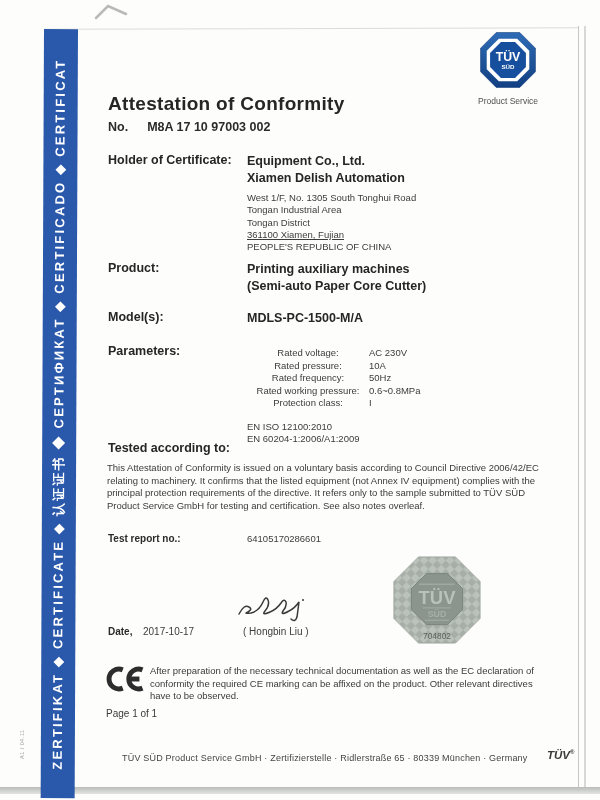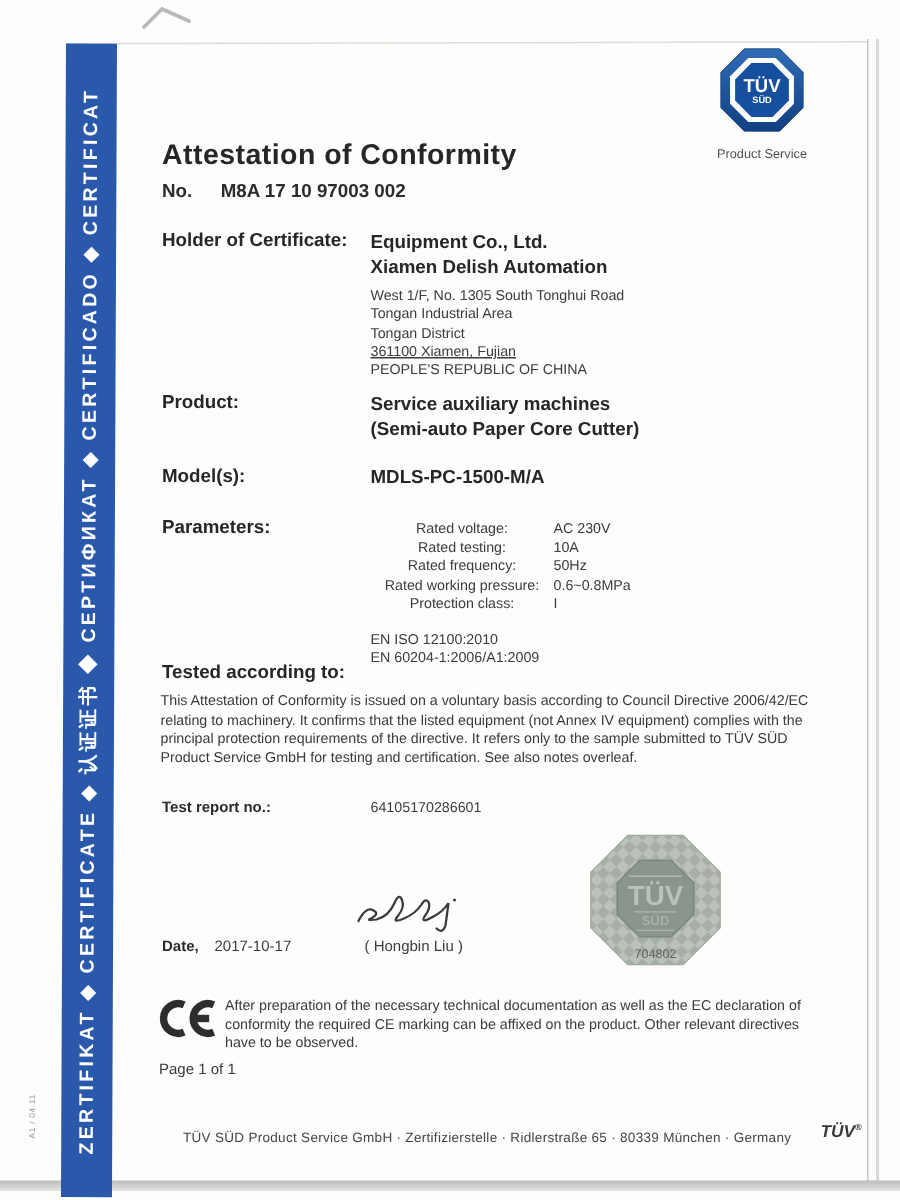--- a/index.html
+++ b/index.html
@@ -118,35 +118,35 @@
     <div class="bold-val">Xiamen Delish Automation</div>
     <div class="small" style="margin-top:5px;">West 1/F, No. 1305 South Tonghui Road</div>
     <div class="small">Tongan Industrial Area</div>
     <div class="small">Tongan District</div>
     <div class="small addr-gap">361100 Xiamen, Fujian</div>
     <div class="small">PEOPLE'S REPUBLIC OF CHINA</div>
   </div>
 
   <div class="label" style="top:261px;">Product:</div>
   <div class="val-col" style="top:261px;">
-    <div class="bold-val">Service auxiliary machines</div>
+    <div class="bold-val">Printing auxiliary machines</div>
     <div class="bold-val">(Semi-auto Paper Core Cutter)</div>
   </div>
 
   <div class="label" style="top:310px;text-align:center;">Model(s):</div>
   <div class="val-col bold-val" style="top:310px;">MDLS-PC-1500-M/A</div>
 
   <div class="label" style="top:344px;">Parameters:</div>
   <div class="param-grid">
     <div class="param-row">
       <div class="param-name">Rated voltage:</div>
       <div class="param-val">AC 230V</div>
     </div>
     <div class="param-row">
-      <div class="param-name">Rated testing:</div>
+      <div class="param-name">Rated pressure:</div>
       <div class="param-val">10A</div>
     </div>
     <div class="param-row">
       <div class="param-name">Rated frequency:</div>
       <div class="param-val">50Hz</div>
     </div>
     <div class="param-row">
       <div class="param-name">Rated working pressure:</div>
       <div class="param-val">0.6~0.8MPa</div>
     </div>

